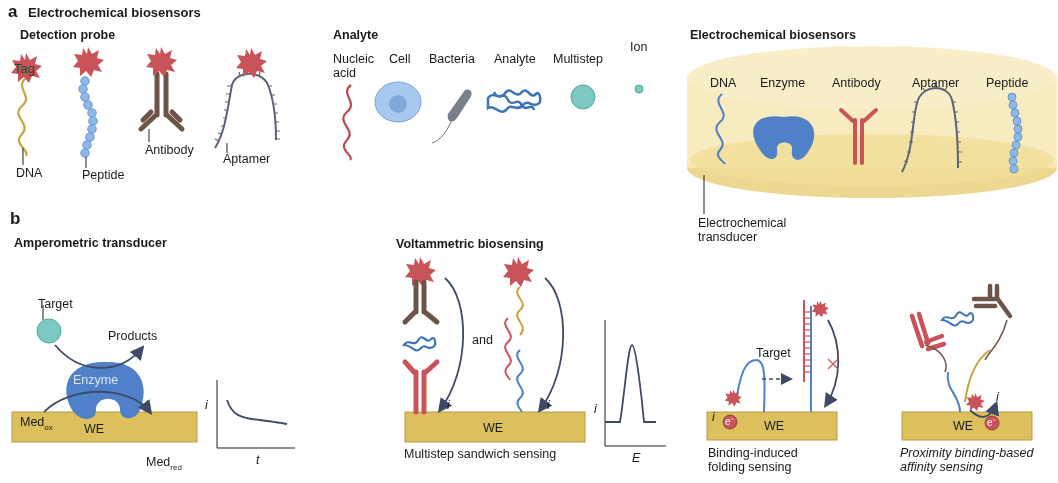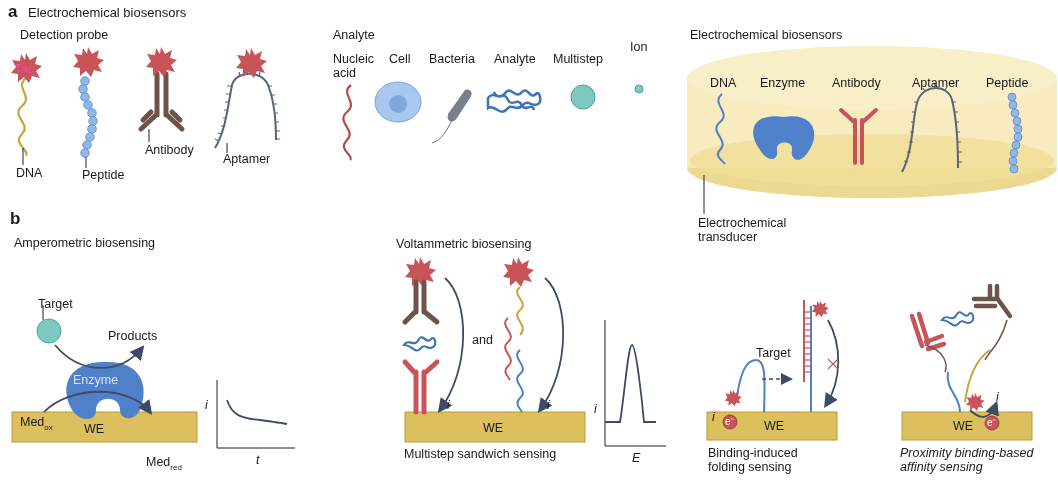--- a/index.html
+++ b/index.html
@@ -1,18 +1,18 @@
 <!DOCTYPE html>
 <html><head>
 <meta charset="utf-8">
 <style>
   html,body{margin:0;padding:0;background:#fff;}
   body{width:1058px;height:483px;position:relative;overflow:hidden;font-family:"Liberation Sans",sans-serif;color:#1a1a1a;}
   .t{position:absolute;font-size:12.5px;white-space:nowrap;line-height:14px;}
-  .h{position:absolute;font-weight:normal;font-size:12.5px;white-space:nowrap;}
+  .h{position:absolute;font-weight:bold;font-size:12.5px;white-space:nowrap;}
   .panel{position:absolute;font-weight:bold;font-size:17px;}
   svg{position:absolute;left:0;top:0;overflow:visible;}
   .it{font-style:italic;}
   sub{font-size:8px;}
 </style>
 </head>
 <body>
 
 <div class="panel" style="left:8px;top:2px;">a</div>
 <div class="h" style="left:28px;top:5px;font-size:13px;">Electrochemical biosensors</div>
@@ -217,21 +217,21 @@
   </g>
   <path d="M925,345 C945,350 948,365 945,372" fill="none" stroke="#6e5448" stroke-width="1.5"></path>
   <path d="M948,372 C945,390 960,395 960,412" fill="none" stroke="#4f80c8" stroke-width="2"></path>
   <path d="M1007,320 C1000,345 990,350 985,360" fill="none" stroke="#6e5448" stroke-width="1.5"></path>
   <path d="M990,350 C975,360 968,380 965,402" fill="none" stroke="#c8a440" stroke-width="2"></path>
   <use href="#burst" x="975" y="402" fill="#c8545a" transform="translate(975,402) scale(0.6) translate(-975,-402)"></use>
   <path d="M970,410 C980,420 990,420 996,404" fill="none" stroke="#3e4a66" stroke-width="1.8" marker-end="url(#arr)"></path>
   <circle cx="992" cy="423" r="7" fill="#c8545a" stroke="#8a3438" stroke-width="0.8"></circle>
 </svg>
 
-<div class="t" style="left:14px;top:62px;color:#ec4899;font-size:13px;">Tag</div>
+<div class="t" style="left:14px;top:62px;color:#14532d;font-size:13px;">Tag</div>
 <div class="t" style="left:16px;top:166px;">DNA</div>
 <div class="t" style="left:82px;top:168px;">Peptide</div>
 <div class="t" style="left:145px;top:143px;">Antibody</div>
 <div class="t" style="left:223px;top:152px;">Aptamer</div>
 
 <div class="t" style="left:333px;top:52px;white-space:pre;">Nucleic
 acid</div>
 <div class="t" style="left:389px;top:52px;">Cell</div>
 <div class="t" style="left:429px;top:52px;">Bacteria</div>
 <div class="t" style="left:494px;top:52px;">Analyte</div>
@@ -240,21 +240,21 @@
 
 <div class="t" style="left:710px;top:76px;">DNA</div>
 <div class="t" style="left:760px;top:76px;">Enzyme</div>
 <div class="t" style="left:832px;top:76px;">Antibody</div>
 <div class="t" style="left:912px;top:76px;">Aptamer</div>
 <div class="t" style="left:986px;top:76px;">Peptide</div>
 <div class="t" style="left:698px;top:216px;white-space:pre;">Electrochemical
 transducer</div>
 
 <div class="panel" style="left:10px;top:209px;">b</div>
-<div class="h" style="left:14px;top:236px;">Amperometric biosensing</div>
+<div class="h" style="left:14px;top:236px;">Amperometric transducer</div>
 <div class="t" style="left:38px;top:297px;">Target</div>
 <div class="t" style="left:108px;top:329px;">Products</div>
 <div class="t" style="left:73px;top:373px;color:#d8e6f8;">Enzyme</div>
 <div class="t" style="left:84px;top:422px;">WE</div>
 <div class="t" style="left:20px;top:415px;"><span>Med</span><sub>ox</sub></div>
 <div class="t" style="left:146px;top:415px;margin-top:40px;"><span>Med</span><sub>red</sub></div>
 <div class="t it" style="left:205px;top:398px;">i</div>
 <div class="t it" style="left:256px;top:453px;">t</div>
 
 <div class="h" style="left:396px;top:237px;">Voltammetric biosensing</div>

